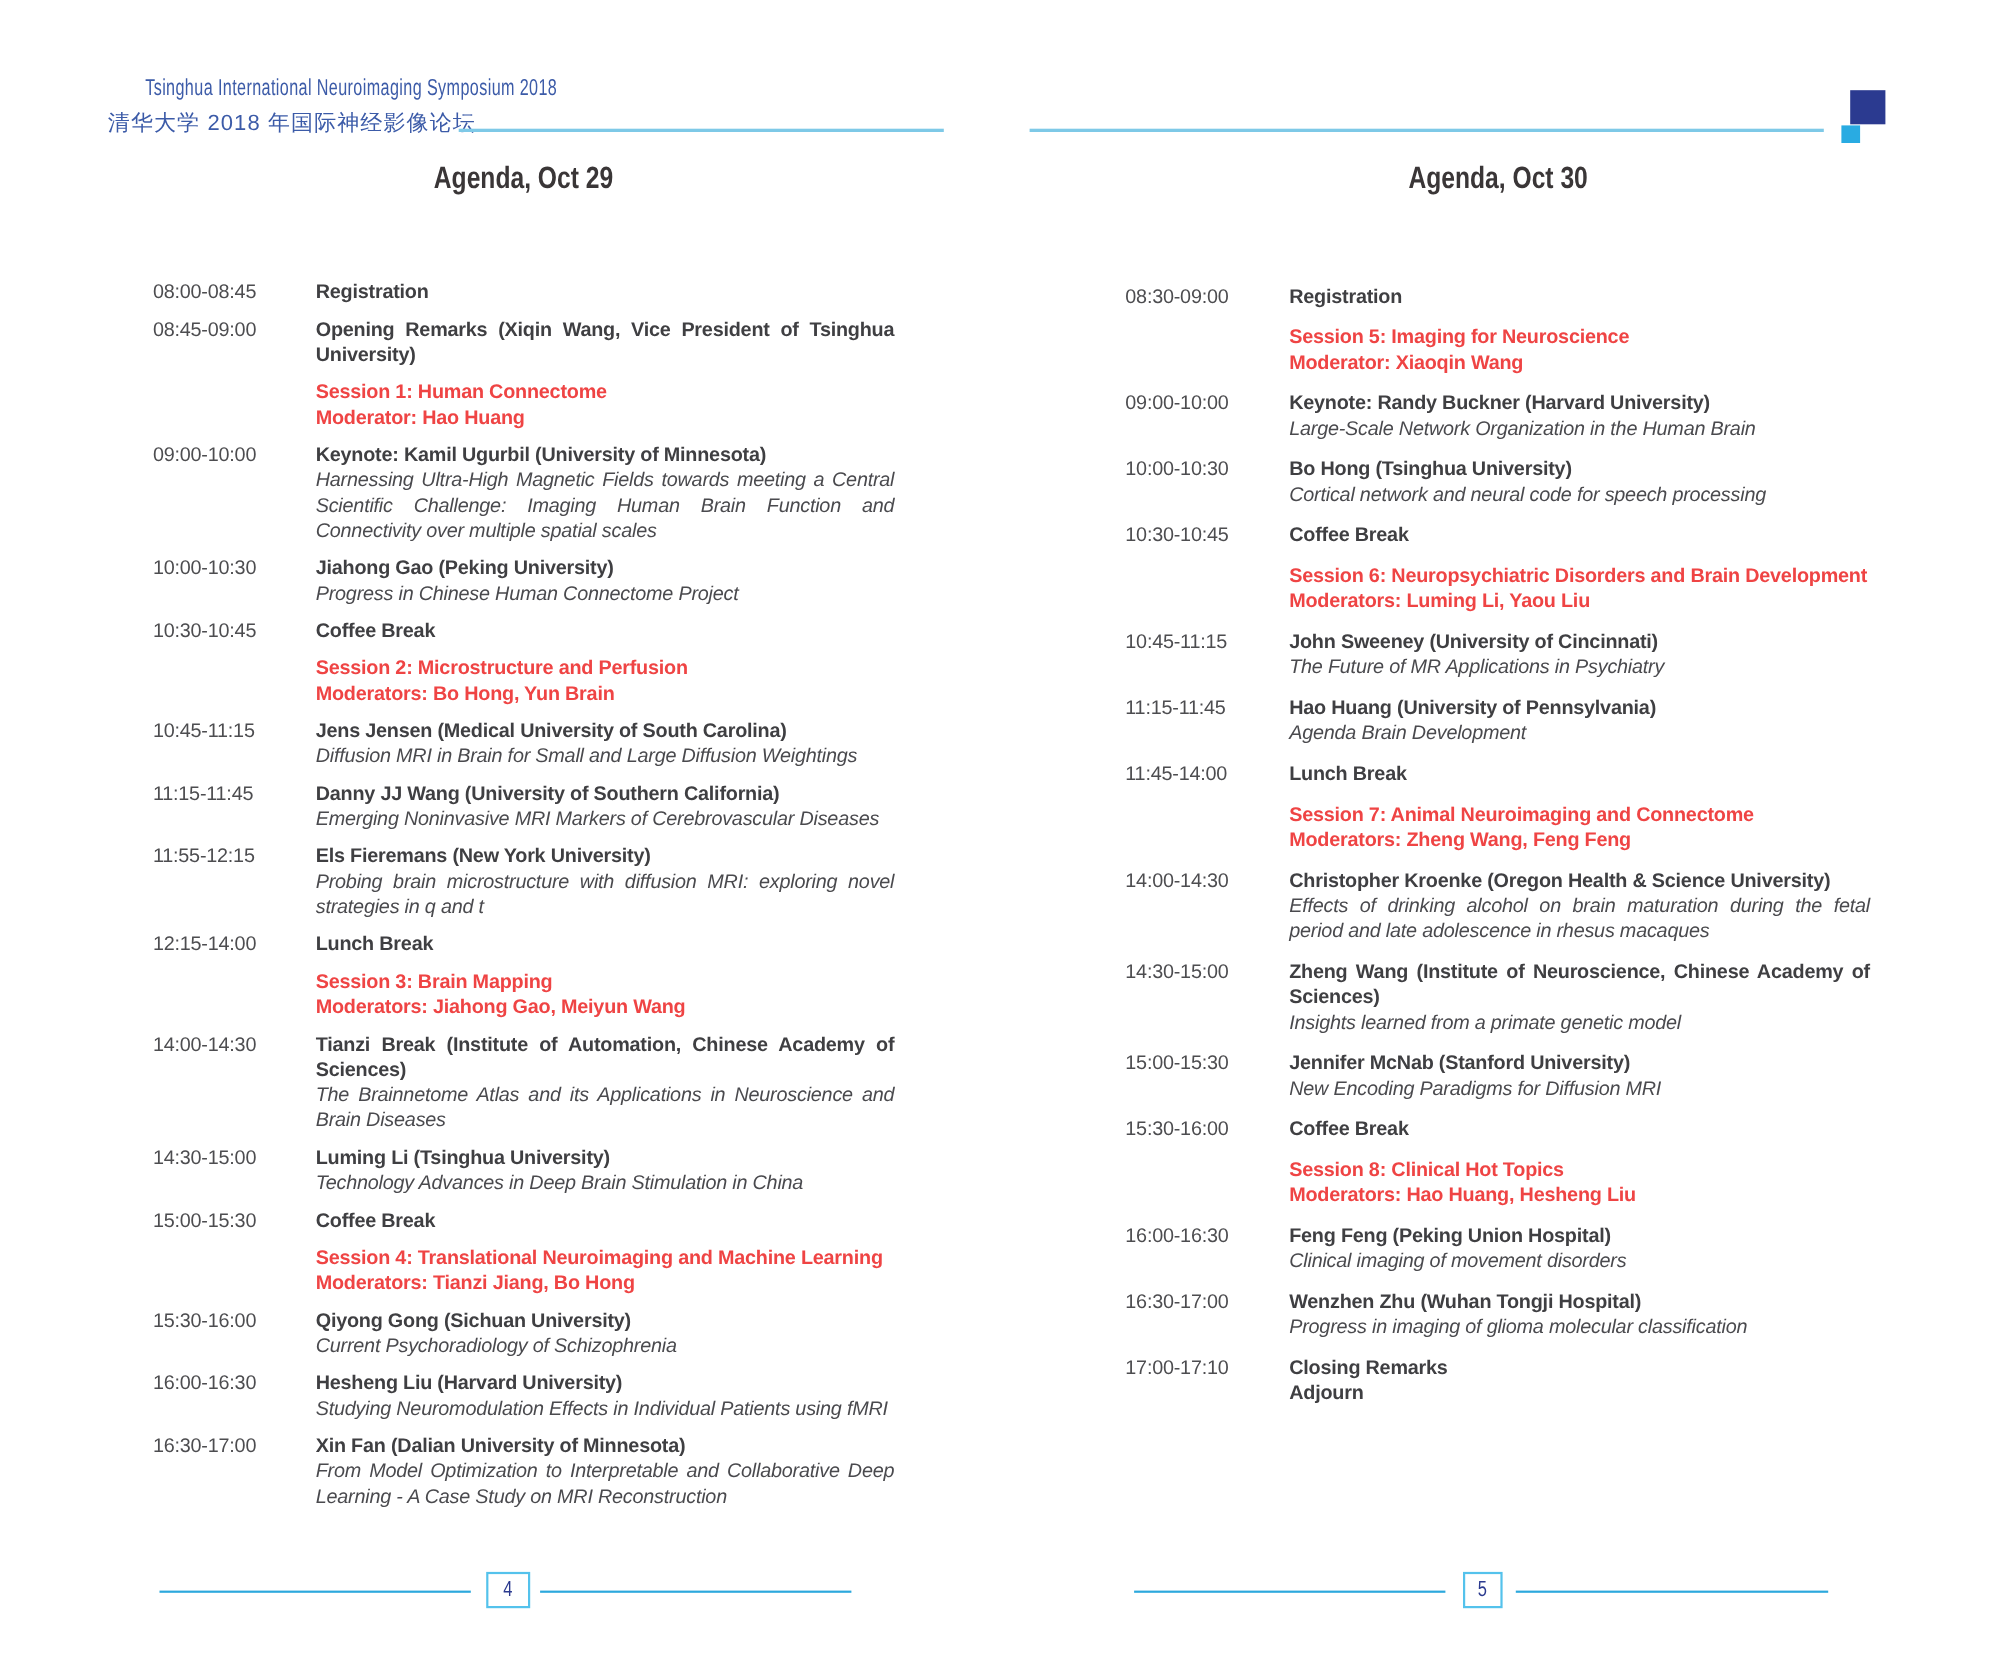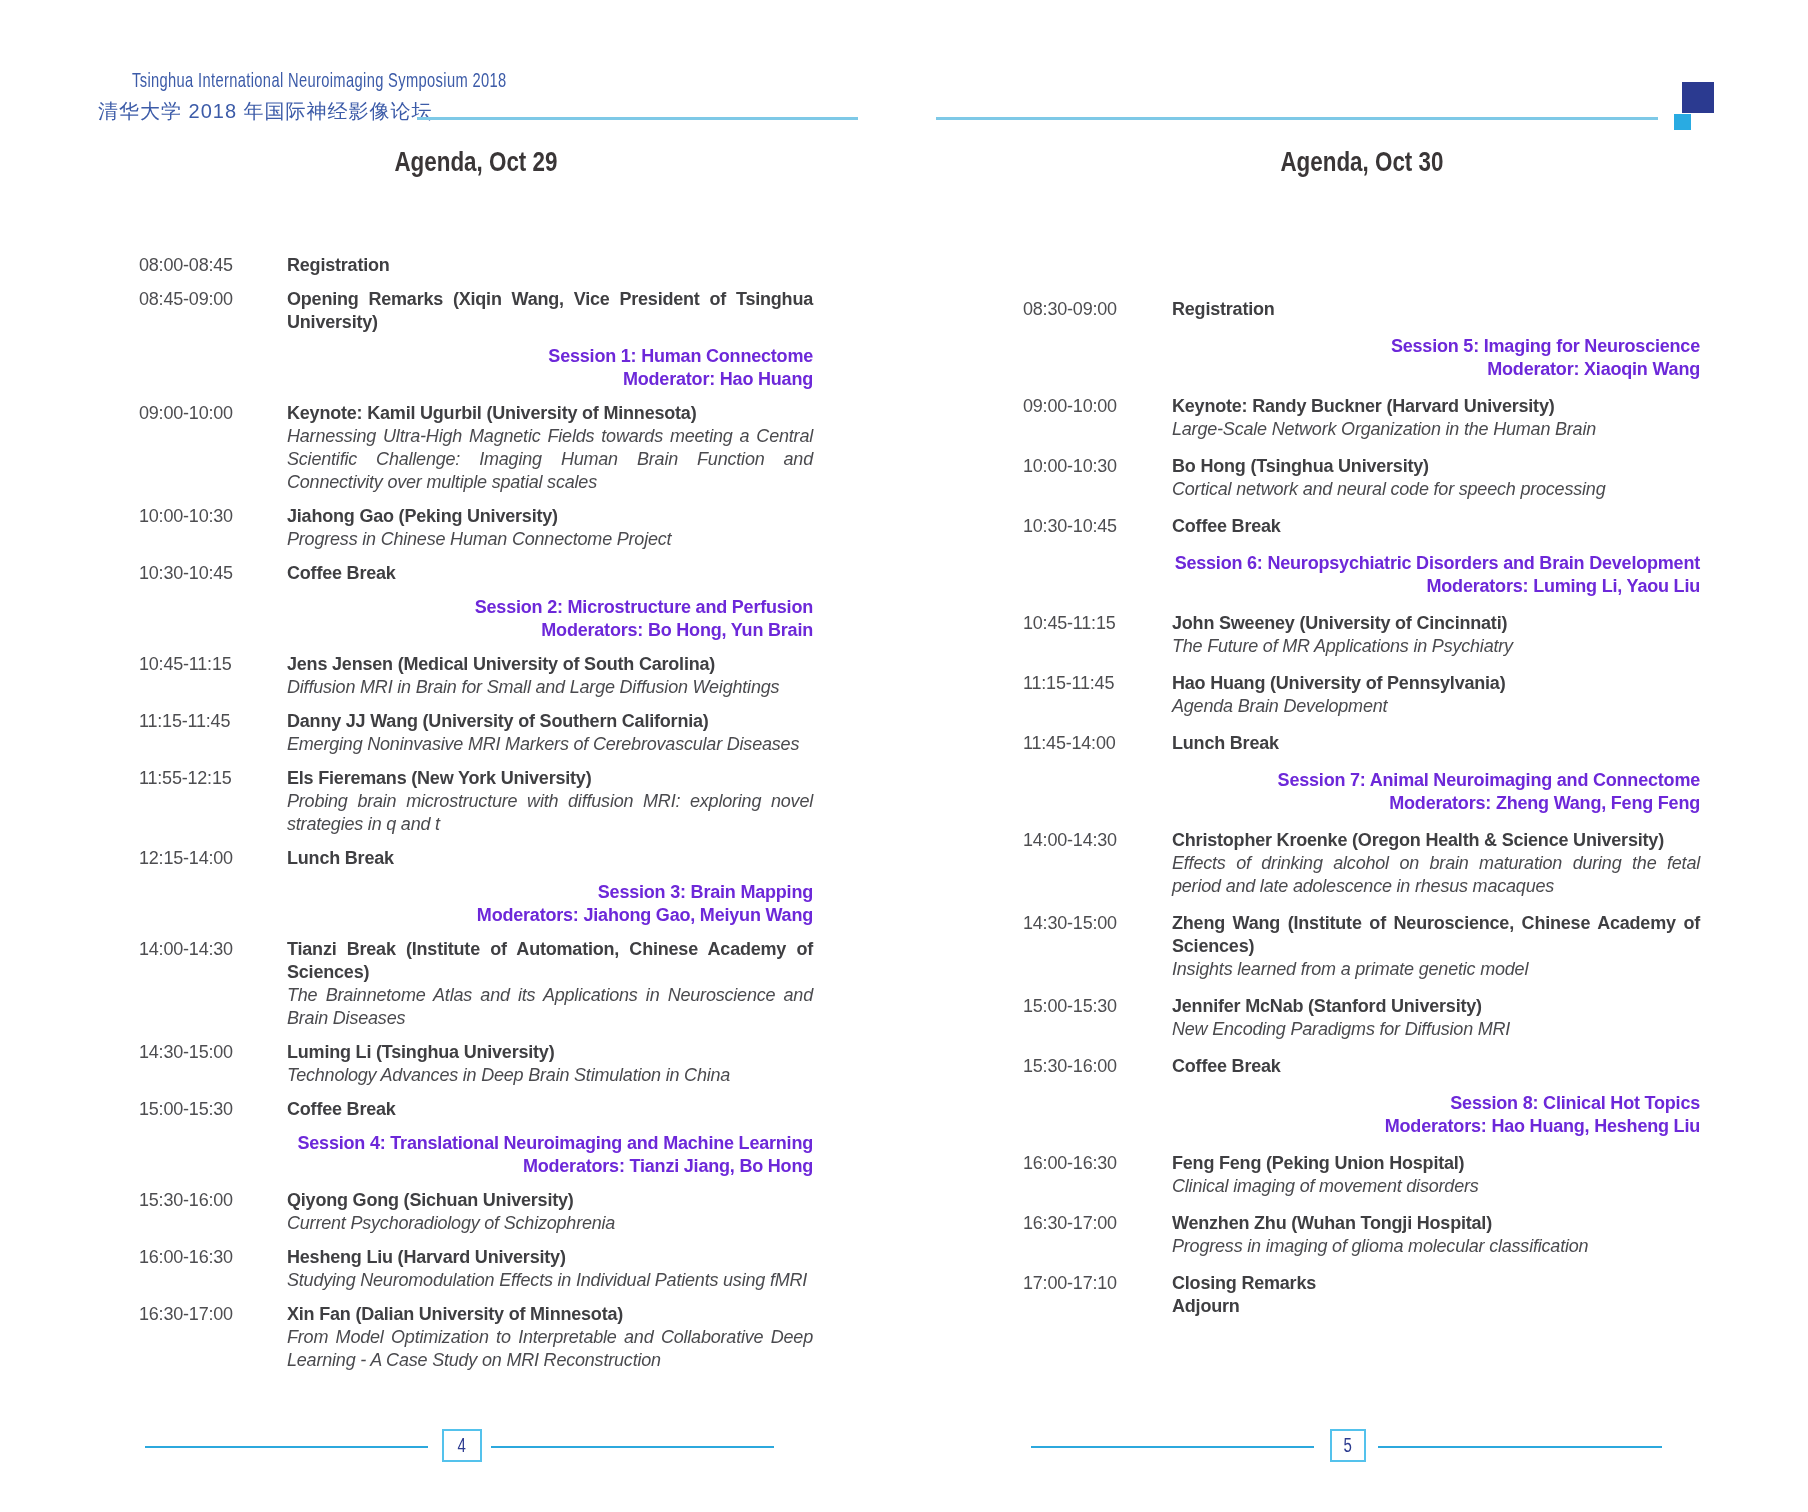--- a/index.html
+++ b/index.html
@@ -19,28 +19,28 @@
   .sq{position:absolute;}
   .sq-dark{left:1682px;top:82px;width:32px;height:31px;}
   .sq-cyan{left:1674px;top:114px;width:17px;height:16px;}
   
   .page{position:absolute;top:140px;}
   .page-left{left:139px;width:674px;}
   .page-right{left:1023px;width:677px;}
   h1.page-title{margin:0;text-align:center;font-size:28px;line-height:44px;color:#3A3637;font-weight:bold;}
   h1.page-title .condense{display:inline-block;transform:scaleX(.80);transform-origin:center;letter-spacing:0;}
   .rows{margin-top:70px;font-size:18px;line-height:23px;letter-spacing:-0.2px;}
-  .page-right .rows{margin-top:114px;}
+  .page-right .rows{margin-top:74px;}
   .row{display:grid;grid-template-columns:96px 1fr;column-gap:52px;margin-bottom:11px;}
   .page-right .row{column-gap:53px;margin-bottom:14px;}
   .time{color:#4D4D50;}
   .content p{margin:0;}
   p.talk-title{font-weight:bold;color:#3F3F42;text-align:justify;}
   p.talk-desc{font-style:italic;color:#4A4A4E;text-align:justify;}
-  p.session-line{font-weight:bold;color:#6d28d9;text-align:right;}
+  p.session-line{font-weight:bold;color:#ef4444;}
   
   .ft-rule{position:absolute;top:1446px;height:2px;background:#2CA8DD;}
   .ft-p4-a{left:145px;width:283px;}
   .ft-p4-b{left:491px;width:283px;}
   .ft-p5-a{left:1031px;width:283px;}
   .ft-p5-b{left:1378px;width:284px;}
   .pagenum-box{position:absolute;top:1429px;height:33px;border:2px solid #54C2EC;background:#fff;
     display:flex;align-items:center;justify-content:center;box-sizing:border-box;}
   .pagenum-box.p4{left:442px;width:40px;}
   .pagenum-box.p5{left:1330px;width:36px;}

